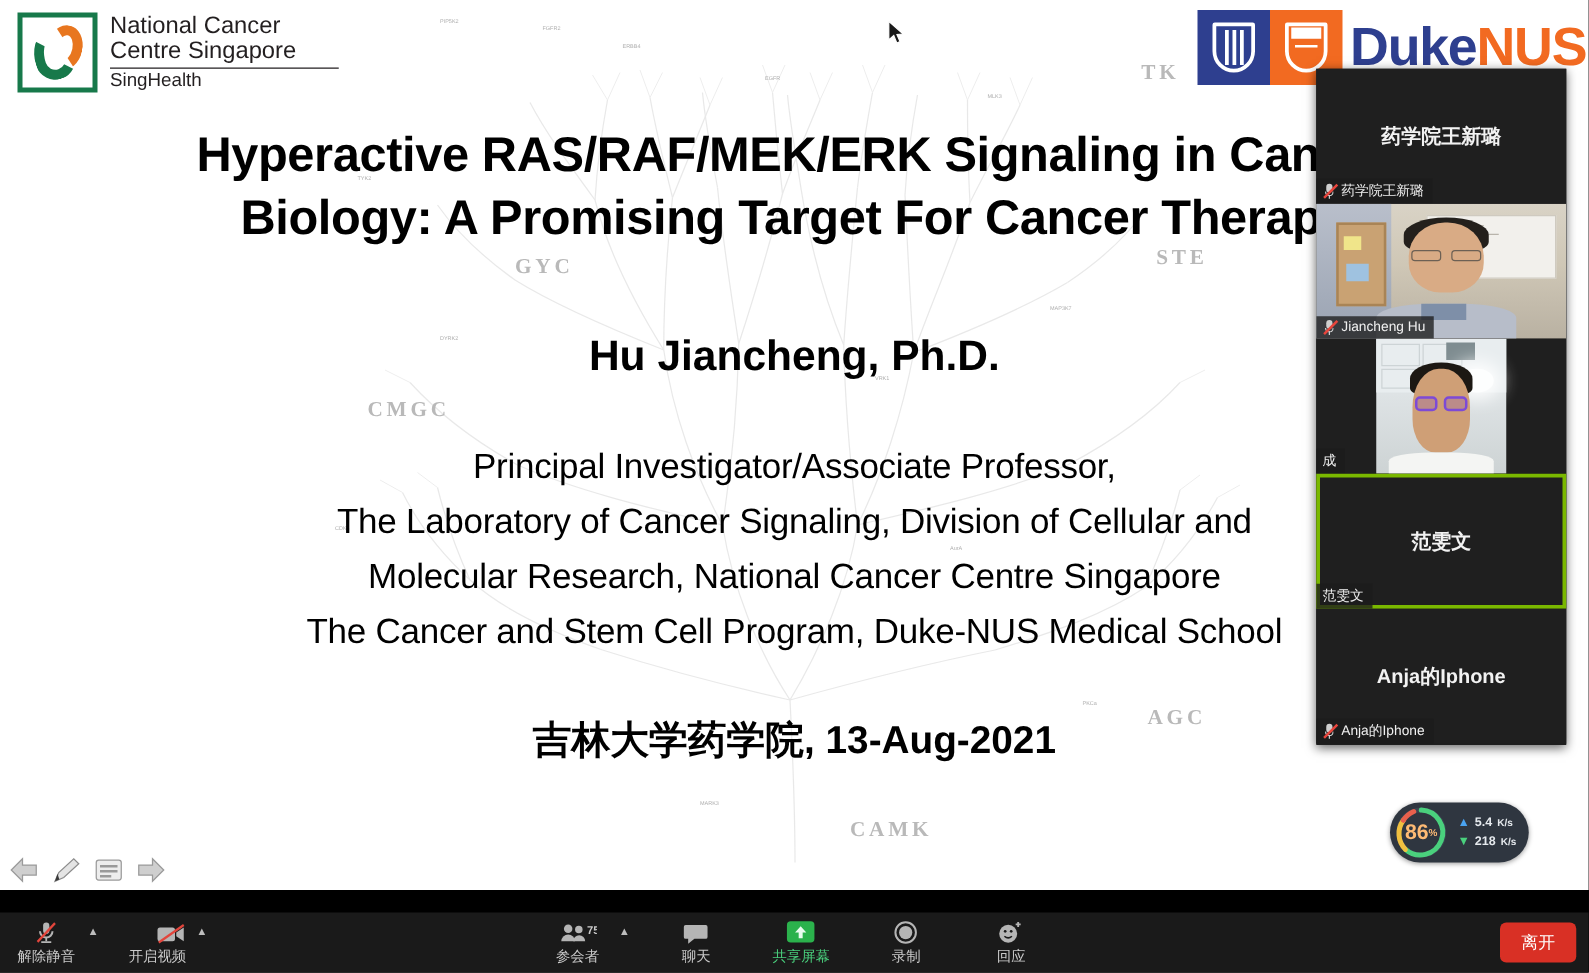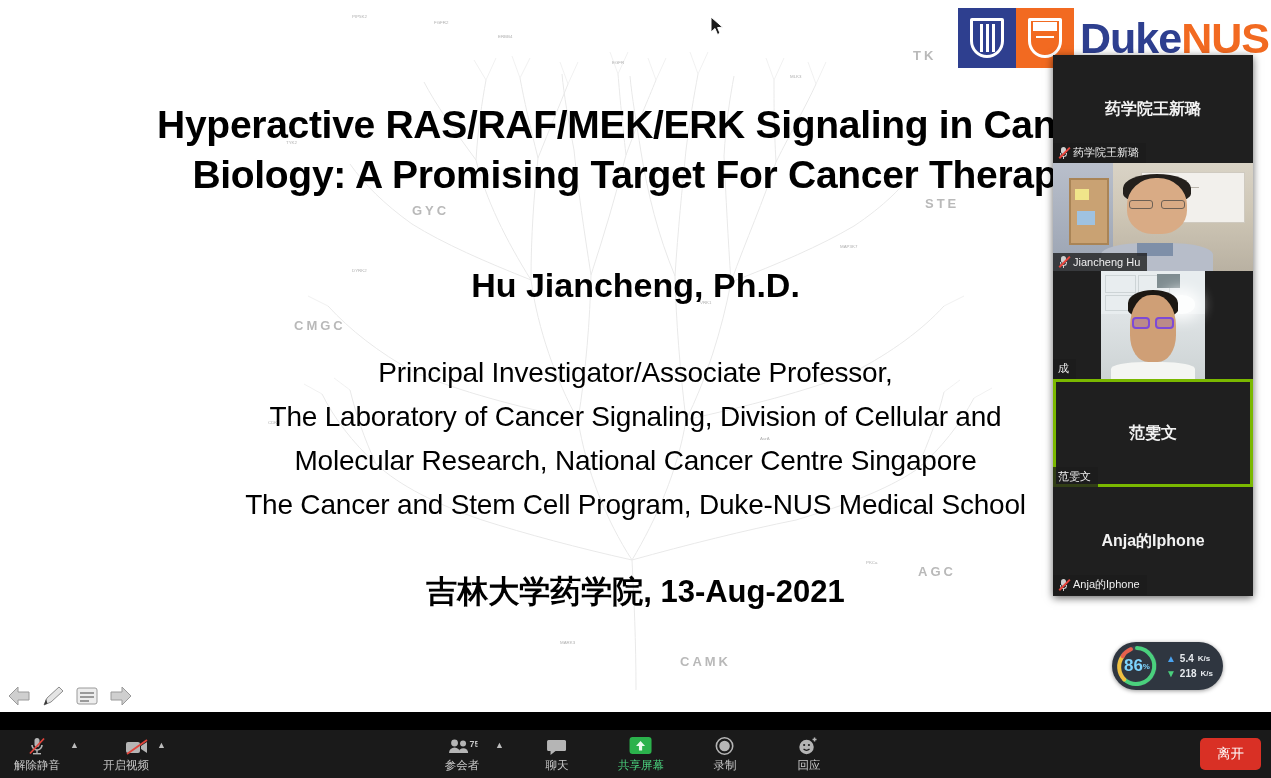--- a/index.html
+++ b/index.html
@@ -15,21 +15,21 @@
     position: absolute; left: 0; top: 0; width: 1271px; height: 712px;
     background: #ffffff; overflow: hidden;
   }
   
   #kinome {
     position: absolute; left: 50%; top: 0; transform: translateX(-50%);
     width: 900px; height: 700px; opacity: .38; pointer-events: none;
   }
   .grp-label {
     position: absolute; color: #b9b9b9; font-weight: bold;
-    letter-spacing: 3px; font-size: 13px; font-family: Liberation Sans, sans-serif;
+    letter-spacing: 3px; font-size: 17px; font-family: Liberation Serif, serif;
   }
   .tinylbl {
     position: absolute; color: #b0b0b0; font-size: 4.4px;
     font-family: "Liberation Sans", sans-serif; white-space: nowrap;
   }
 
   
   #logo-nccs { position: absolute; left: 14px; top: 10px; display: flex; align-items: center; gap: 10px; }
   #nccs-mark {
     width: 64px; height: 64px; border: 4px solid #17794a; background: #fff;
@@ -92,21 +92,21 @@
   
   #netmon {
     position: absolute; right: 48px; bottom: 22px; height: 48px;
     background: #2f3640; border-radius: 24px; display: flex; align-items: center;
     padding: 0 10px 0 2px; box-shadow: 0 1px 4px rgba(0,0,0,.4);
   }
   #netmon .ring { position: relative; width: 46px; height: 46px; }
   #netmon .ring svg { position: absolute; left: 0; top: 0; }
   #netmon .pct {
     position: absolute; inset: 0; display: flex; align-items: center; justify-content: center;
-    color: #7dd3fc; font-size: 17px; font-weight: bold;
+    color: #fdba74; font-size: 17px; font-weight: bold;
   }
   #netmon .pct sub { font-size: 8px; vertical-align: sub; }
   #netmon .rates { margin-left: 6px; }
   #netmon .rate { display: flex; align-items: center; gap: 4px; color: #e6eaee; font-size: 10px; font-weight: bold; line-height: 15px; }
   #netmon .rate .ar { font-size: 10px; }
   #netmon .up .ar { color: #4aa3f0; }
   #netmon .dn .ar { color: #4ad07d; }
   #netmon .rate .k { font-size: 8px; }
 
   
@@ -279,20 +279,32 @@
     <div class="tinylbl" style="left:790px;top:74px;">MLK3</div>
     <div class="tinylbl" style="left:286px;top:140px;">TYK2</div>
     <div class="tinylbl" style="left:840px;top:244px;">MAP3K7</div>
     <div class="tinylbl" style="left:352px;top:268px;">DYRK2</div>
     <div class="tinylbl" style="left:700px;top:300px;">VRK1</div>
     <div class="tinylbl" style="left:268px;top:420px;">CDK4</div>
     <div class="tinylbl" style="left:760px;top:436px;">AurA</div>
     <div class="tinylbl" style="left:560px;top:640px;">MARK3</div>
     <div class="tinylbl" style="left:866px;top:560px;">PKCa</div>
 
+    <div id="logo-nccs">
+      <div id="nccs-mark">
+        <span class="sw-a"></span>
+          <span class="sw-b"></span>
+      </div>
+      <div id="nccs-text">
+        <div class="l1">National Cancer</div>
+        <div class="l2">Centre Singapore</div>
+        <div class="rule"></div>
+        <div class="l3">SingHealth</div>
+      </div>
+    </div>
 
     <div id="logo-duke">
       <div id="duke-shields">
         <div class="shield blue">
           <span class="glyph"></span>
           <span class="bar" style="left:22px;top:16px;width:3px;height:28px;"></span>
           <span class="bar" style="left:28px;top:16px;width:3px;height:28px;"></span>
           <span class="bar" style="left:34px;top:16px;width:3px;height:28px;"></span>
         </div>
         <div class="shield orange">

